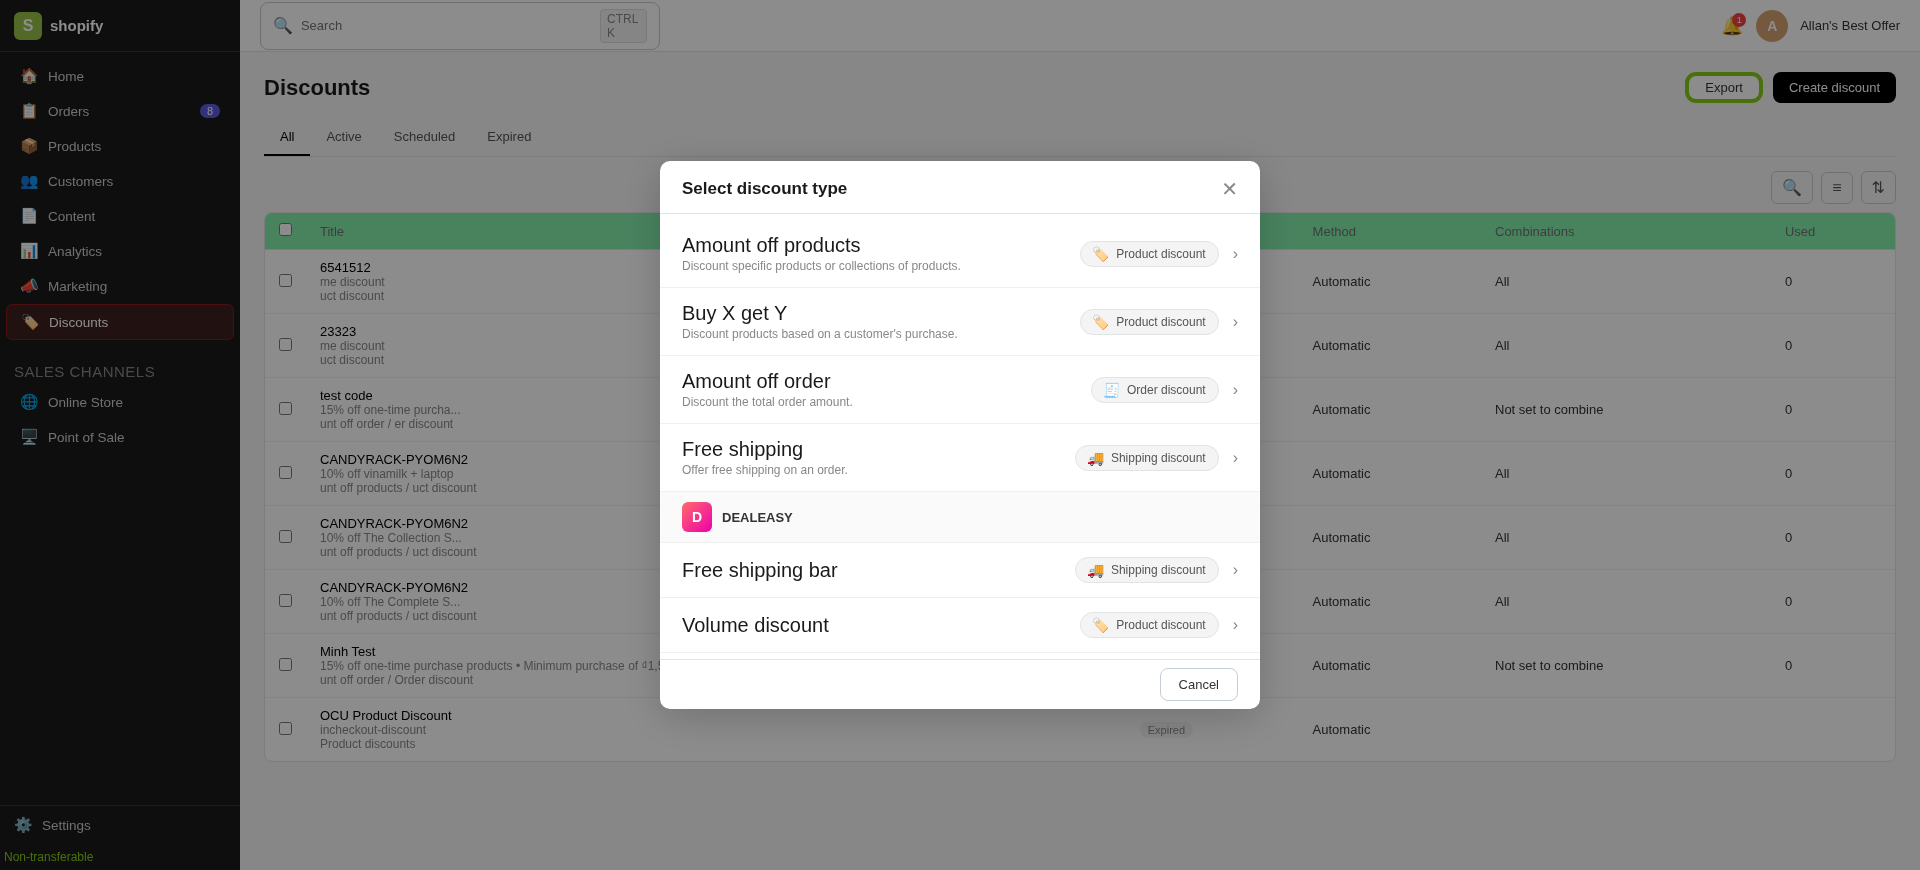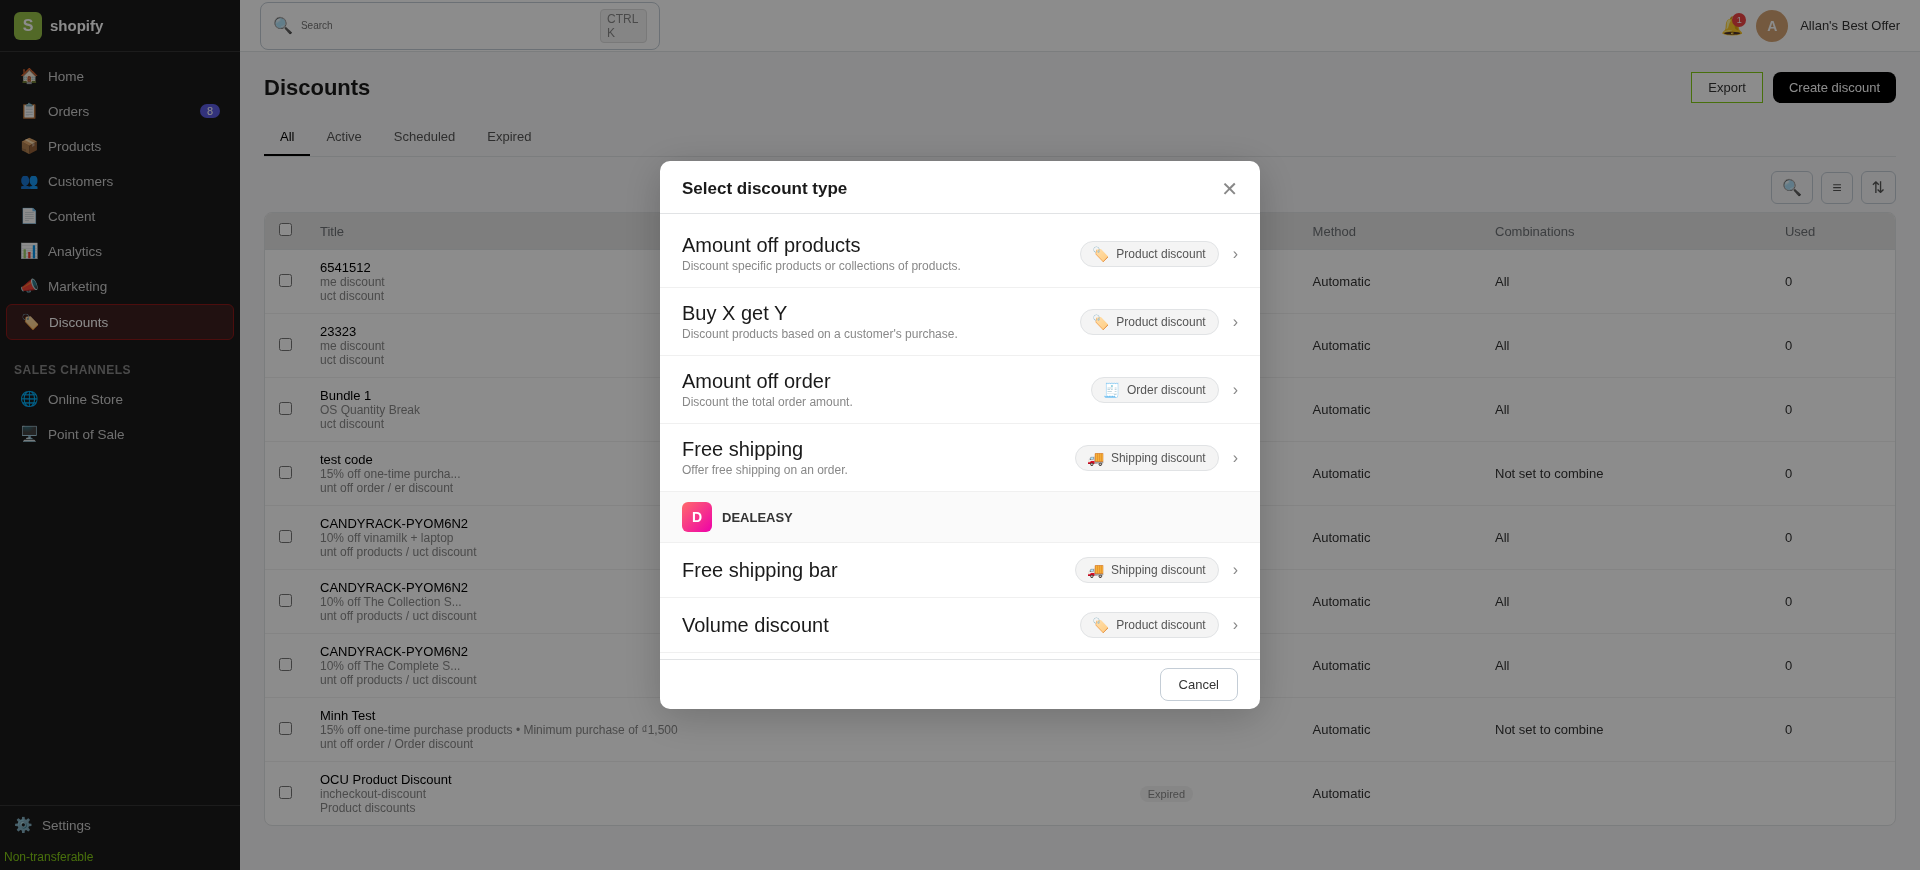--- a/index.html
+++ b/index.html
@@ -39,67 +39,67 @@
       padding: 8px 14px; cursor: pointer; color: #ccc; font-size: 13.5px;
       border-radius: 6px; margin: 1px 6px;
     }
     .nav-item.highlighted { background: #3d1f1f; border: 1px solid #8b1a1a; color: #fff; }
     .nav-item .badge {
       margin-left: auto; background: #5c5ce0; color: #fff;
       font-size: 11px; padding: 1px 7px; border-radius: 10px;
     }
     .nav-icon { width: 18px; text-align: center; font-size: 15px; }
     .nav-section-label {
-      padding: 10px 14px 4px; font-size: 12px; color: #888; text-transform: uppercase; letter-spacing: 0.5px; font-weight: bold;
+      padding: 10px 14px 4px; font-size: 15px; color: #888; text-transform: uppercase; letter-spacing: 0.5px;
     }
     .sidebar-bottom {
       margin-top: auto; border-top: 1px solid #333;
     }
     .settings-item { display: flex; align-items: center; gap: 10px; padding: 10px 14px; color: #ccc; font-size: 13.5px; cursor: pointer; }
     .non-transferable { padding: 6px 4px; font-size: 12px; color: #84cc16; }
 
     
     .main { flex: 1; display: flex; flex-direction: column; overflow: hidden; }
     .topbar {
       background: #fff; border-bottom: 1px solid #e1e3e5;
       height: 52px; display: flex; align-items: center; padding: 0 20px; gap: 12px;
     }
     .search-bar {
       flex: 1; max-width: 400px; display: flex; align-items: center;
       border: 1px solid #c4cdd6; border-radius: 8px; padding: 6px 12px; gap: 8px; background: #fff;
     }
-    .search-bar input { border: none; outline: none; font-size: 10px; width: 100%; }
+    .search-bar input { border: none; outline: none; font-size: 13px; width: 100%; }
     .topbar-right { margin-left: auto; display: flex; align-items: center; gap: 12px; }
     .kbd-hint { font-size: 12px; color: #888; background: #f3f3f3; border: 1px solid #ddd; border-radius: 4px; padding: 2px 6px; }
     .notif-btn { background: none; border: none; cursor: pointer; font-size: 18px; color: #555; position: relative; }
     .notif-badge { position: absolute; top: -2px; right: -2px; background: #e44; color: #fff; font-size: 9px; width: 14px; height: 14px; border-radius: 50%; display: flex; align-items: center; justify-content: center; }
     .avatar { width: 32px; height: 32px; border-radius: 50%; background: #d4a373; display: flex; align-items: center; justify-content: center; color: #fff; font-size: 14px; font-weight: bold; }
     .user-name { font-size: 13px; color: #333; }
 
     
     .page { flex: 1; overflow-y: auto; padding: 20px 24px; }
     .page-header { display: flex; align-items: center; margin-bottom: 16px; }
     .page-title { font-size: 22px; font-weight: 600; color: #1a1a1a; }
     .page-actions { margin-left: auto; display: flex; gap: 10px; }
-    .btn-export { background: #fff; border: 1px solid #84cc16; border-radius: 0; padding: 0 16px; font-size: 13px; cursor: pointer; color: #333; }
+    .btn-export { background: #fff; border: 4px solid #84cc16; border-radius: 11px; padding: 0 16px; font-size: 13px; cursor: pointer; color: #333; }
     .btn-create { background: #000; color: #fff; border: none; border-radius: 8px; padding: 8px 16px; font-size: 13px; cursor: pointer; font-weight: 500; }
 
     
     .tabs { display: flex; gap: 0; border-bottom: 1px solid #e1e3e5; margin-bottom: 14px; }
     .tab { padding: 10px 16px; font-size: 13px; color: #555; cursor: pointer; border-bottom: 2px solid transparent; }
     .tab.active { color: #000; border-bottom: 2px solid #000; font-weight: 500; }
 
     
     .table-toolbar { display: flex; align-items: center; justify-content: flex-end; gap: 8px; margin-bottom: 8px; }
     .toolbar-icon-btn { background: none; border: 1px solid #c4cdd6; border-radius: 6px; padding: 6px 10px; cursor: pointer; font-size: 16px; color: #555; }
 
     
     .table-wrap { background: #fff; border: 1px solid #e1e3e5; border-radius: 8px; overflow: hidden; }
     table { width: 100%; border-collapse: collapse; font-size: 13px; }
-    thead { background: #e5e5e5; }
+    thead { background: #86efac; }
     th { padding: 10px 14px; text-align: left; color: #6d7175; font-weight: 500; border-bottom: 1px solid #e1e3e5; }
     td { padding: 10px 14px; border-bottom: 1px solid #f0f0f0; color: #333; }
     tr:last-child td { border-bottom: none; }
     .checkbox-cell { width: 40px; }
     input[type=checkbox] { cursor: pointer; }
     .discount-title { font-weight: 500; color: #000; }
     .discount-sub { color: #888; font-size: 12px; }
     .badge-pill {
       display: inline-block; padding: 2px 8px; border-radius: 12px; font-size: 11px; font-weight: 500;
     }
@@ -293,31 +293,20 @@
               <div class="discount-sub">me discount<br>uct discount</div>
             </td>
             <td></td>
             <td>Automatic</td>
             <td>All</td>
             <td>0</td>
           </tr>
           <tr>
             <td class="checkbox-cell"><input type="checkbox" style=""></td>
             <td>
-              <div class="discount-title">Bundle 1</div>
-              <div class="discount-sub">OS Quantity Break<br>uct discount</div>
-            </td>
-            <td></td>
-            <td>Automatic</td>
-            <td>All</td>
-            <td>0</td>
-          </tr>
-          <tr>
-            <td class="checkbox-cell"><input type="checkbox" style=""></td>
-            <td>
               <div class="discount-title">test code</div>
               <div class="discount-sub">15% off one-time purcha...<br>unt off order / er discount</div>
             </td>
             <td></td>
             <td>Automatic</td>
             <td>Not set to combine</td>
             <td>0</td>
           </tr>
           <tr>
             <td class="checkbox-cell"><input type="checkbox" style=""></td>

